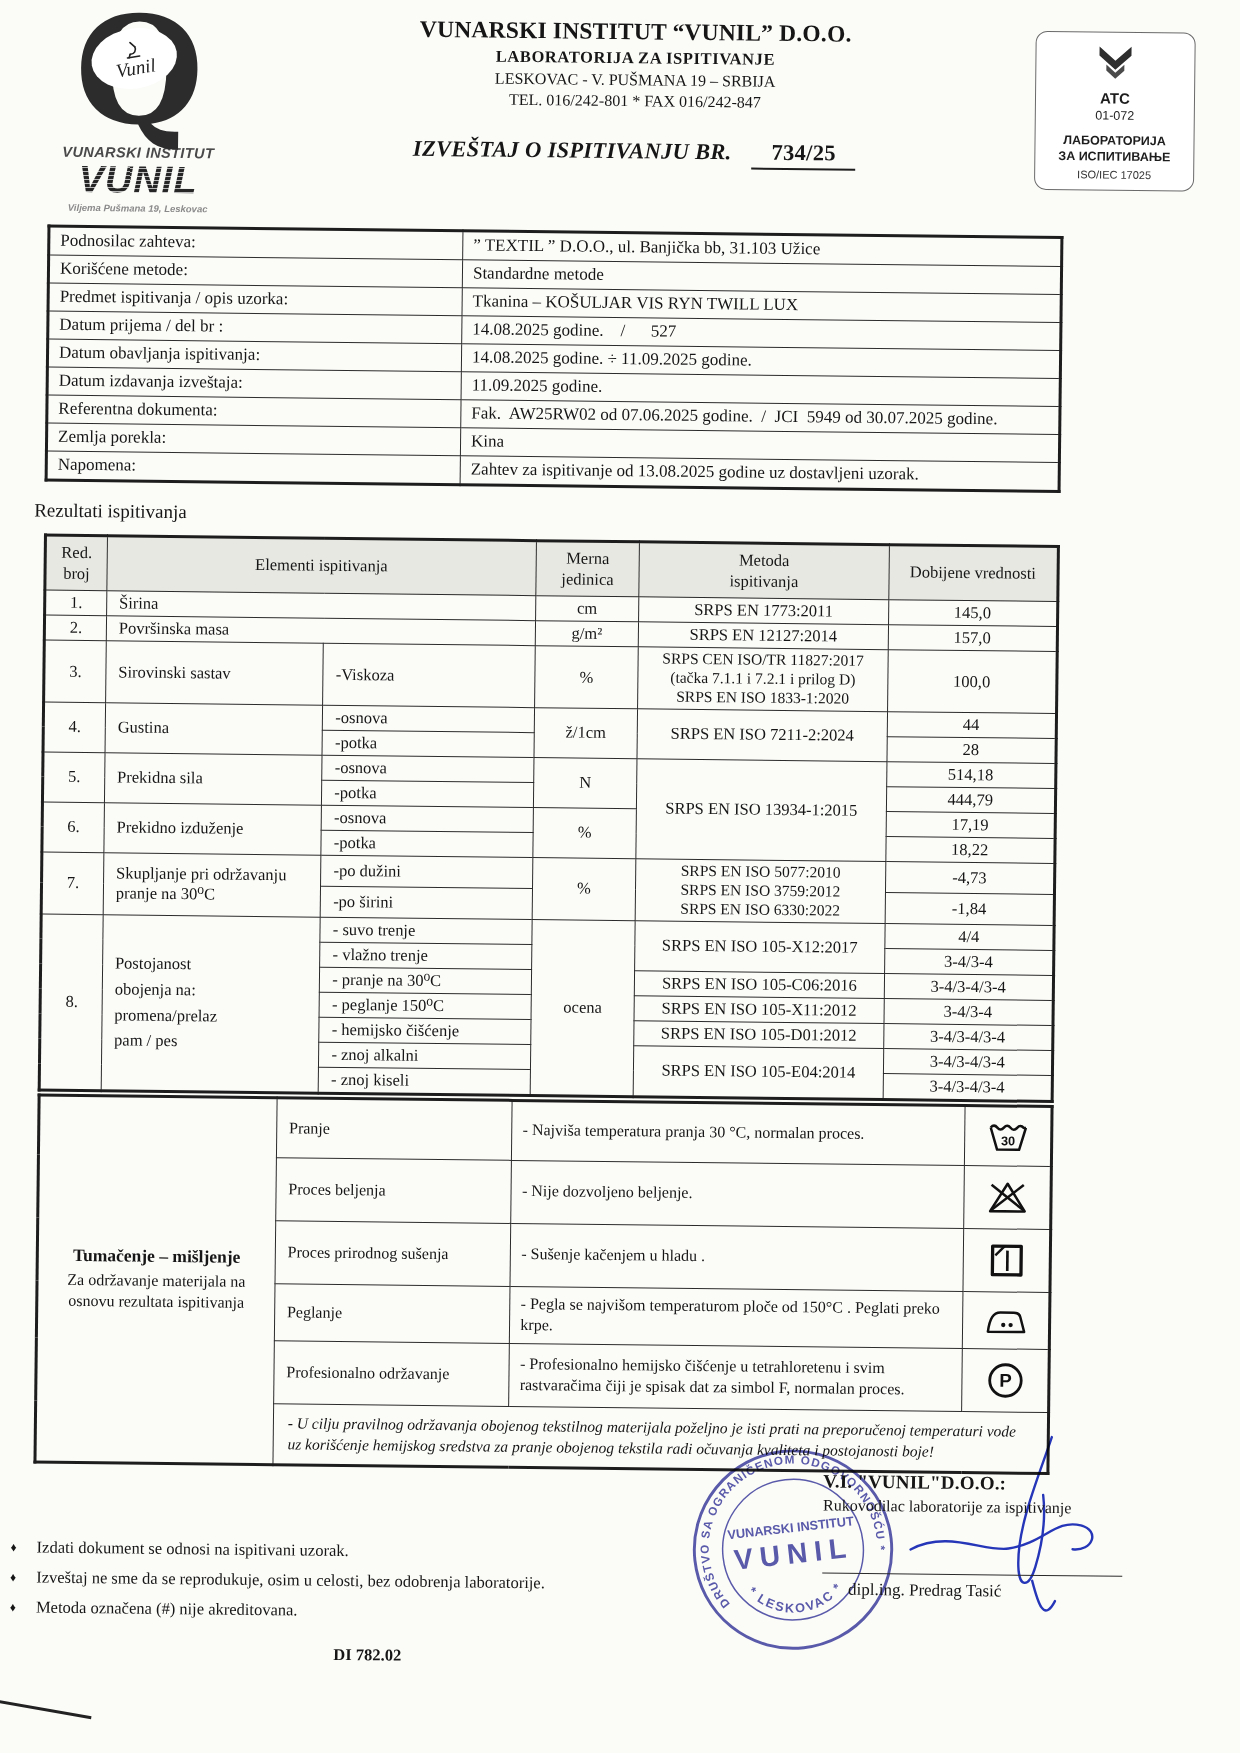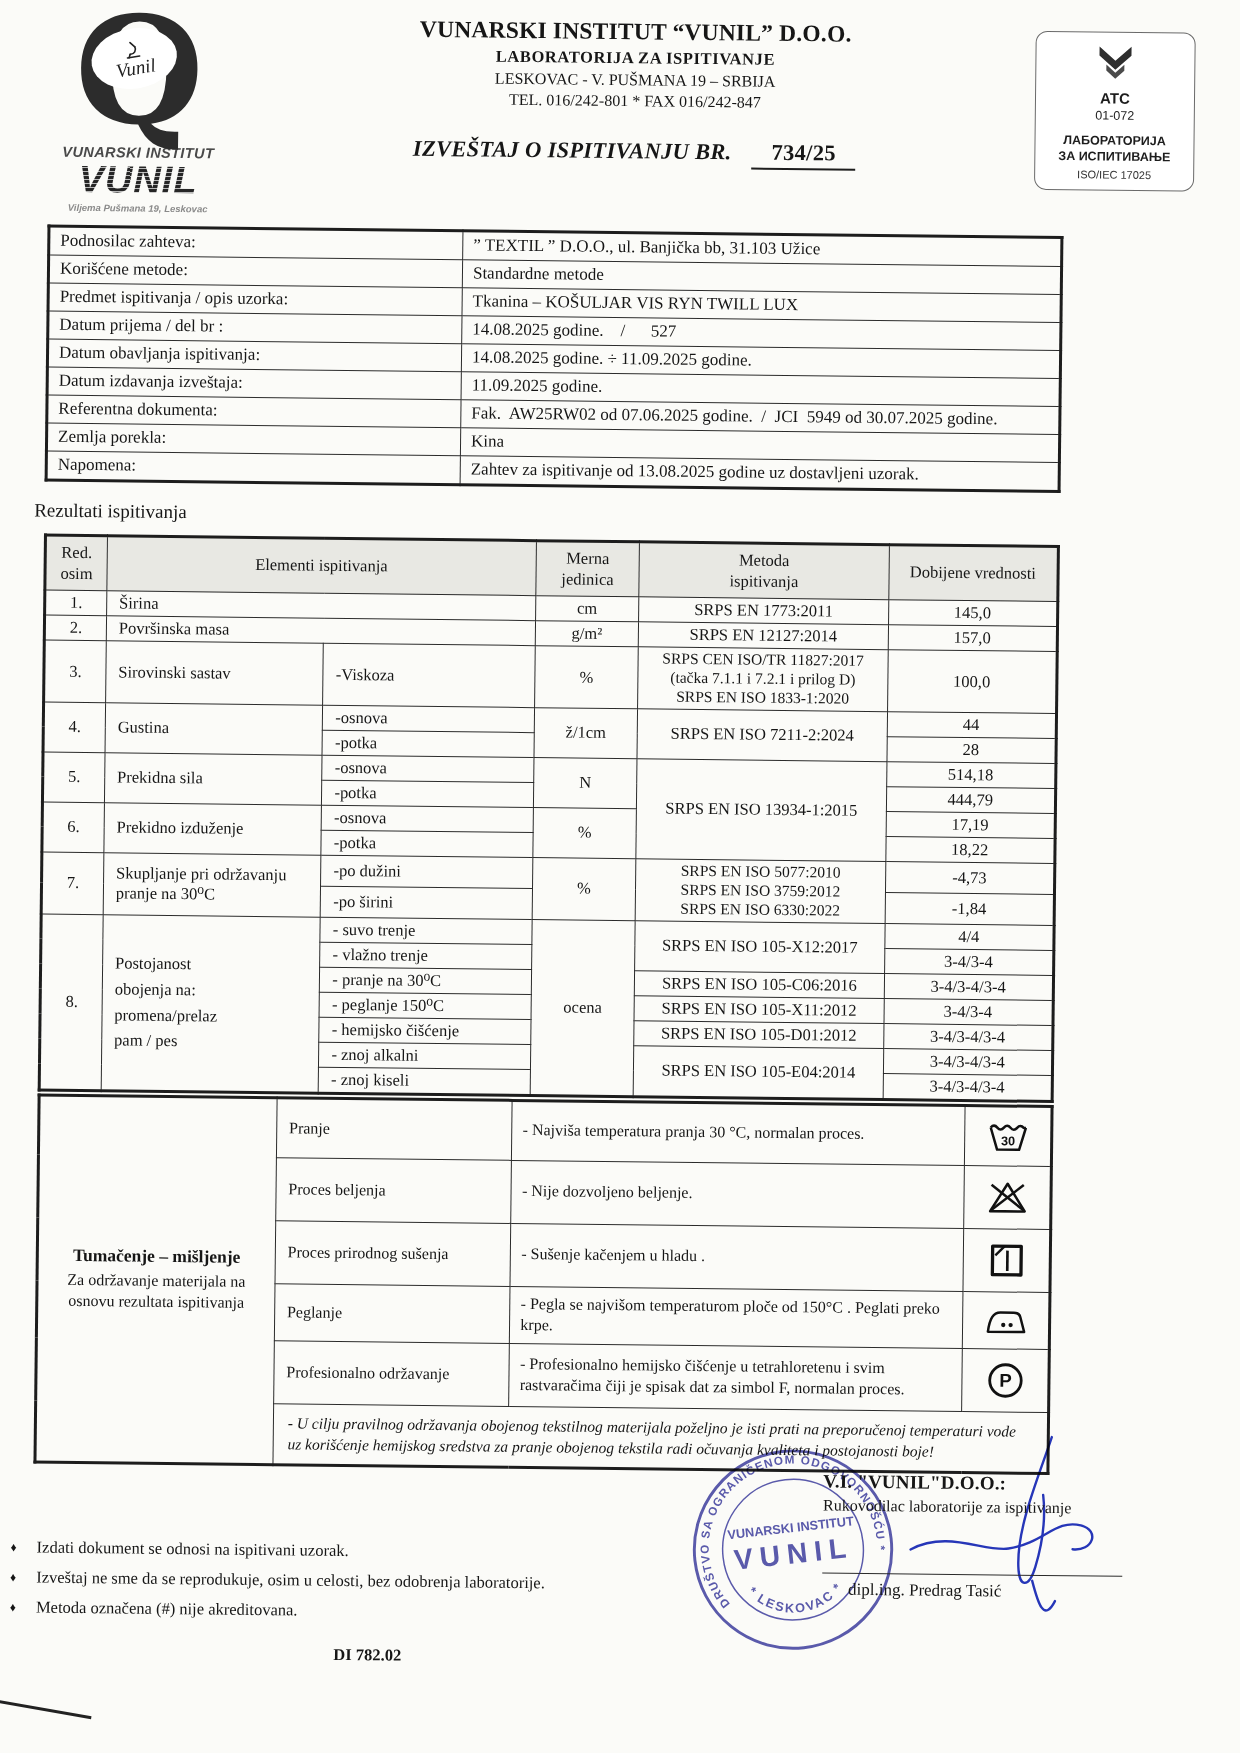--- a/index.html
+++ b/index.html
@@ -190,21 +190,21 @@
           <col style="width:62px">
           <col style="width:218px">
           <col style="width:212px">
           <col style="width:104px">
           <col style="width:250px">
           <col style="width:170px">
         </colgroup>
     <tbody>
       <tr>
         <th>Red.
-osim</th>
+broj</th>
         <th colspan="2">Elementi ispitivanja</th>
         <th>Merna
 jedinica</th>
         <th>Metoda
 ispitivanja</th>
         <th>Dobijene vrednosti</th>
       </tr>
       <tr>
         <td>1.</td>
         <td colspan="2" class="tl">Širina</td>

